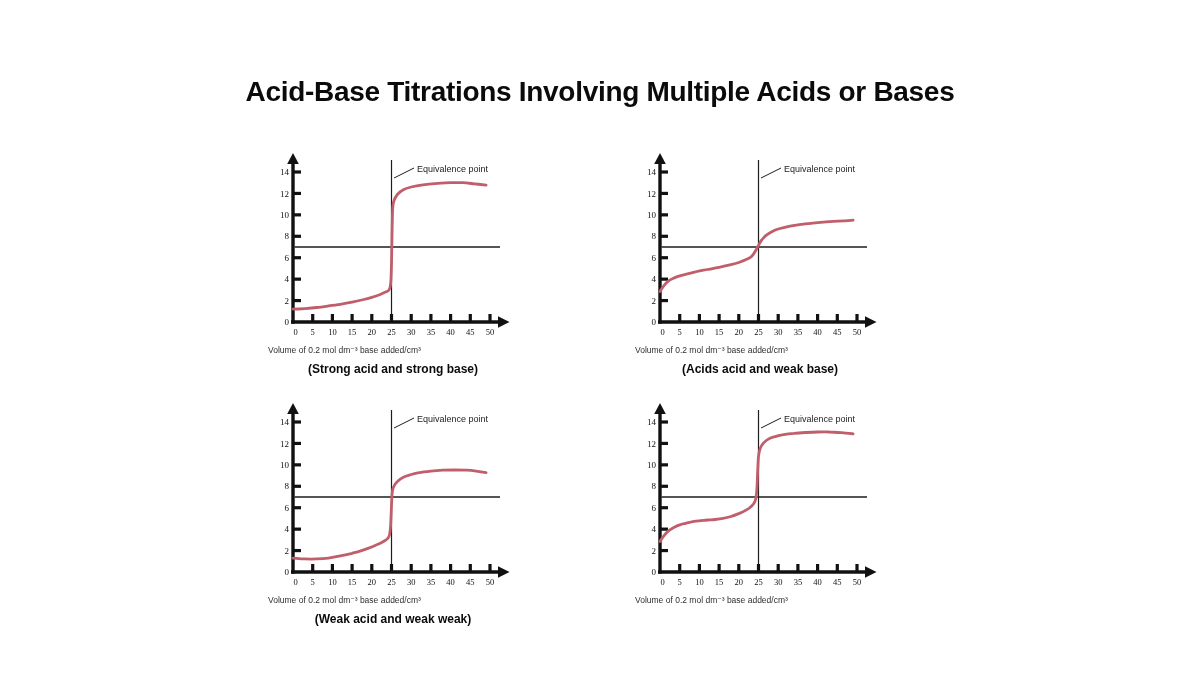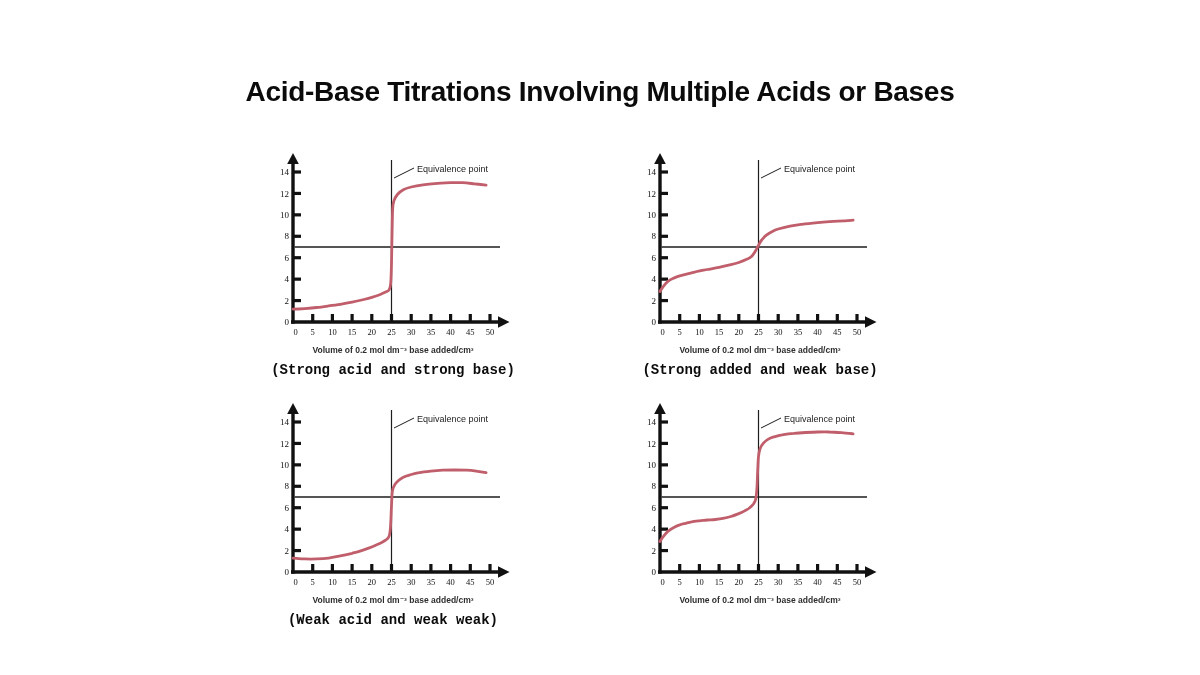--- a/index.html
+++ b/index.html
@@ -2,22 +2,22 @@
 <html><head>
 <meta charset="utf-8">
 <style>
   html,body{margin:0;padding:0;background:#ffffff;}
   .canvas{position:relative;width:1200px;height:675px;background:#ffffff;overflow:hidden;
           font-family:"Liberation Sans","DejaVu Sans",sans-serif;color:#111;}
   .title{position:absolute;top:76px;left:0;width:100%;text-align:center;margin:0;
          font-size:28px;font-weight:700;letter-spacing:-0.3px;color:#0b0b0b;}
   .chart{position:absolute;width:250px;height:250px;}
   .plot{display:block;width:250px;height:192px;}
-  .xlabel{width:250px;text-align:center;font-size:8.5px;color:#2e2e2e;line-height:13px;font-weight:bold;}
-  .caption{width:250px;text-align:center;font-size:14px;font-weight:700;color:#0b0b0b;margin-top:5px;font-family:Liberation Mono, monospace;}
+  .xlabel{width:250px;text-align:left;font-size:8.5px;color:#2e2e2e;line-height:13px;}
+  .caption{width:250px;text-align:center;font-size:12px;font-weight:700;color:#0b0b0b;margin-top:5px;}
 </style>
 </head>
 <body>
 
 <div class="canvas">
   <h1 class="title">Acid-Base Titrations Involving Multiple Acids or Bases</h1>
 
   <section class="chart" style="left:268px;top:152px">
     <svg class="plot" width="250" height="192">
         <line x1="26.6" y1="95" x2="232" y2="95" stroke="#1d1d1d" stroke-width="1.5"></line>
@@ -112,21 +112,21 @@
         <text x="162.9" y="182.5" font-size="8.5" font-family="&quot;Liberation Serif&quot;,&quot;DejaVu Serif&quot;,serif" fill="#111" text-anchor="middle">35</text>
         <rect x="181" y="162" width="3.2" height="8" fill="#111111"></rect>
         <text x="182.6" y="182.5" font-size="8.5" font-family="&quot;Liberation Serif&quot;,&quot;DejaVu Serif&quot;,serif" fill="#111" text-anchor="middle">40</text>
         <rect x="200.70000000000002" y="162" width="3.2" height="8" fill="#111111"></rect>
         <text x="202.3" y="182.5" font-size="8.5" font-family="&quot;Liberation Serif&quot;,&quot;DejaVu Serif&quot;,serif" fill="#111" text-anchor="middle">45</text>
         <rect x="220.4" y="162" width="3.2" height="8" fill="#111111"></rect>
         <text x="222" y="182.5" font-size="8.5" font-family="&quot;Liberation Serif&quot;,&quot;DejaVu Serif&quot;,serif" fill="#111" text-anchor="middle">50</text>
         <path d="M25.0 139.5 C25.5 138.7 26.8 136.3 28.2 134.6 C29.5 132.9 31.1 130.7 32.9 129.3 C34.7 127.9 36.8 127.0 38.8 126.1 C40.8 125.2 42.4 124.6 44.7 123.9 C47.0 123.2 50.0 122.5 52.6 121.8 C55.2 121.1 57.2 120.6 60.5 119.9 C63.7 119.1 68.3 118.3 72.3 117.5 C76.2 116.8 80.2 116.2 84.1 115.4 C88.0 114.6 92.6 113.5 95.9 112.7 C99.2 111.9 101.2 111.4 103.8 110.5 C106.4 109.6 109.6 108.3 111.7 107.3 C113.8 106.3 115.0 106.0 116.4 104.6 C117.9 103.3 119.2 101.2 120.3 99.3 C121.5 97.4 122.4 95.3 123.5 93.4 C124.6 91.5 125.3 89.7 126.7 88.0 C128.0 86.3 129.6 84.6 131.4 83.2 C133.2 81.8 135.3 80.5 137.3 79.5 C139.3 78.4 140.2 77.9 143.2 77.0 C146.2 76.1 151.1 74.9 155.0 74.1 C159.0 73.3 162.2 72.9 166.8 72.3 C171.4 71.7 177.3 71.1 182.6 70.6 C187.9 70.1 193.8 69.6 198.4 69.3 C203.0 69.0 206.9 68.9 210.2 68.8 C213.5 68.6 216.7 68.3 218.1 68.2" fill="none" stroke="#c05f6b" stroke-width="2.8" stroke-linecap="round" stroke-linejoin="round"></path>
       </svg>
     <div class="xlabel">Volume of 0.2 mol dm⁻³ base added/cm³</div>
-    <div class="caption">(Strong added and weak base)</div>
+    <div class="caption">(Acids acid and weak base)</div>
   </section>
 
   <section class="chart" style="left:268px;top:402px">
     <svg class="plot" width="250" height="192">
         <line x1="26.6" y1="95" x2="232" y2="95" stroke="#1d1d1d" stroke-width="1.5"></line>
         <line x1="123.5" y1="170" x2="123.5" y2="8" stroke="#1d1d1d" stroke-width="1.2"></line>
         <line x1="126" y1="26" x2="146" y2="16" stroke="#1d1d1d" stroke-width="1"></line>
         <text x="149" y="19.5" font-size="9" font-family="&quot;Liberation Sans&quot;,&quot;DejaVu Sans&quot;,sans-serif" fill="#1c1c1c">Equivalence point</text>
         <line x1="23" y1="170" x2="231" y2="170" stroke="#111111" stroke-width="3.4"></line>
         <polygon points="230,164.2 230,175.8 241.5,170" fill="#111111"></polygon>

